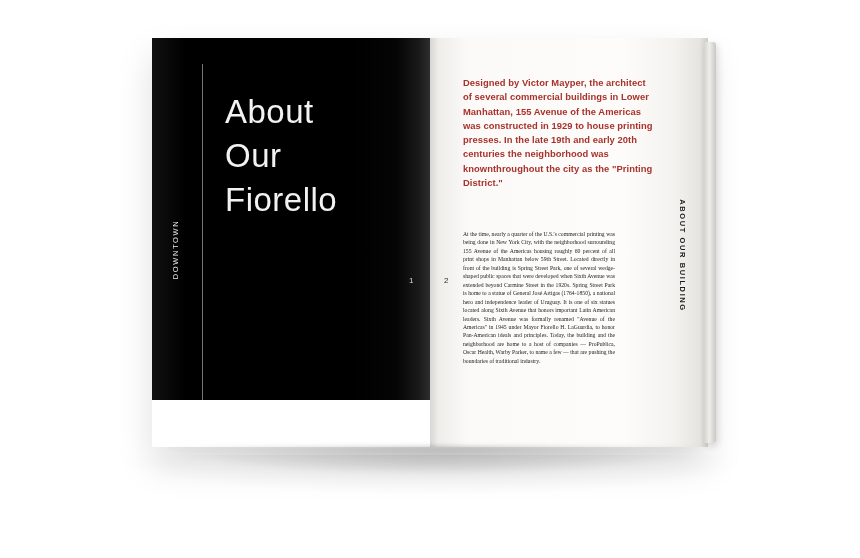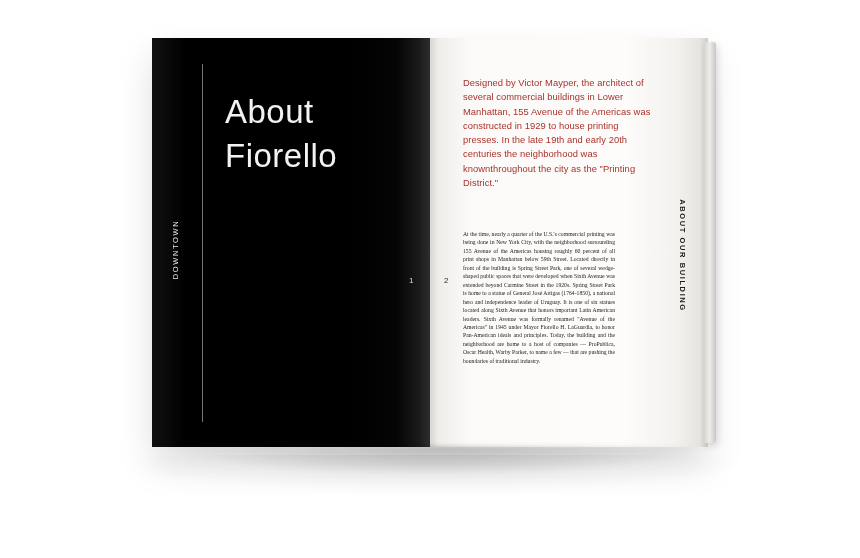--- a/index.html
+++ b/index.html
@@ -29,21 +29,21 @@
     width: 556px;
     height: 409px;
     display: flex;
     box-shadow: 0 18px 34px rgba(0,0,0,0.13);
   }
 
   
   #left-page {
     position: relative;
     width: 278px;
-    height: 409px;
+    height: 362px;
     background: #0a0a0a;
     background-image: linear-gradient(to right,
         #111111 0%,
         #000000 12%,
         #000000 72%,
         #050505 88%,
         #1a1a1a 96%,
         #2e2e2e 100%);
     overflow: hidden;
     color: #ffffff;
@@ -119,21 +119,21 @@
     color: #2b2b2b;
   }
   #lede {
     position: absolute;
     left: 33px;
     top: 38px;
     width: 194px;
     font-size: 9.4px;
     line-height: 14.3px;
     color: #a8322b;
-    font-weight: 400;
+    font-weight: 700;
     letter-spacing: 0.05px;
   }
   #body-col {
     position: absolute;
     left: 33px;
     top: 192px;
     width: 152px;
     font-family: "Liberation Serif", serif;
     font-size: 5.7px;
     line-height: 8.45px;
@@ -198,20 +198,21 @@
 
   <div id="soft-floor"></div>
 
   <div id="book">
 
     <div id="left-page">
       <div id="left-rule"></div>
 
       <div id="left-title">
         <span>About</span>
+        <span>Our</span>
         <span>Fiorello</span>
       </div>
 
       <div id="left-runhead">DOWNTOWN</div>
       <div id="left-folio">1</div>
     </div>
 
     <div id="right-page">
       <div id="right-folio">2</div>
       <div id="lede">Designed by Victor Mayper, the architect of several commercial buildings in Lower Manhattan, 155 Avenue of the Americas was constructed in 1929 to house printing presses. In the late 19th and early 20th centuries the neighborhood was knownthroughout the city as the "Printing District."</div>

